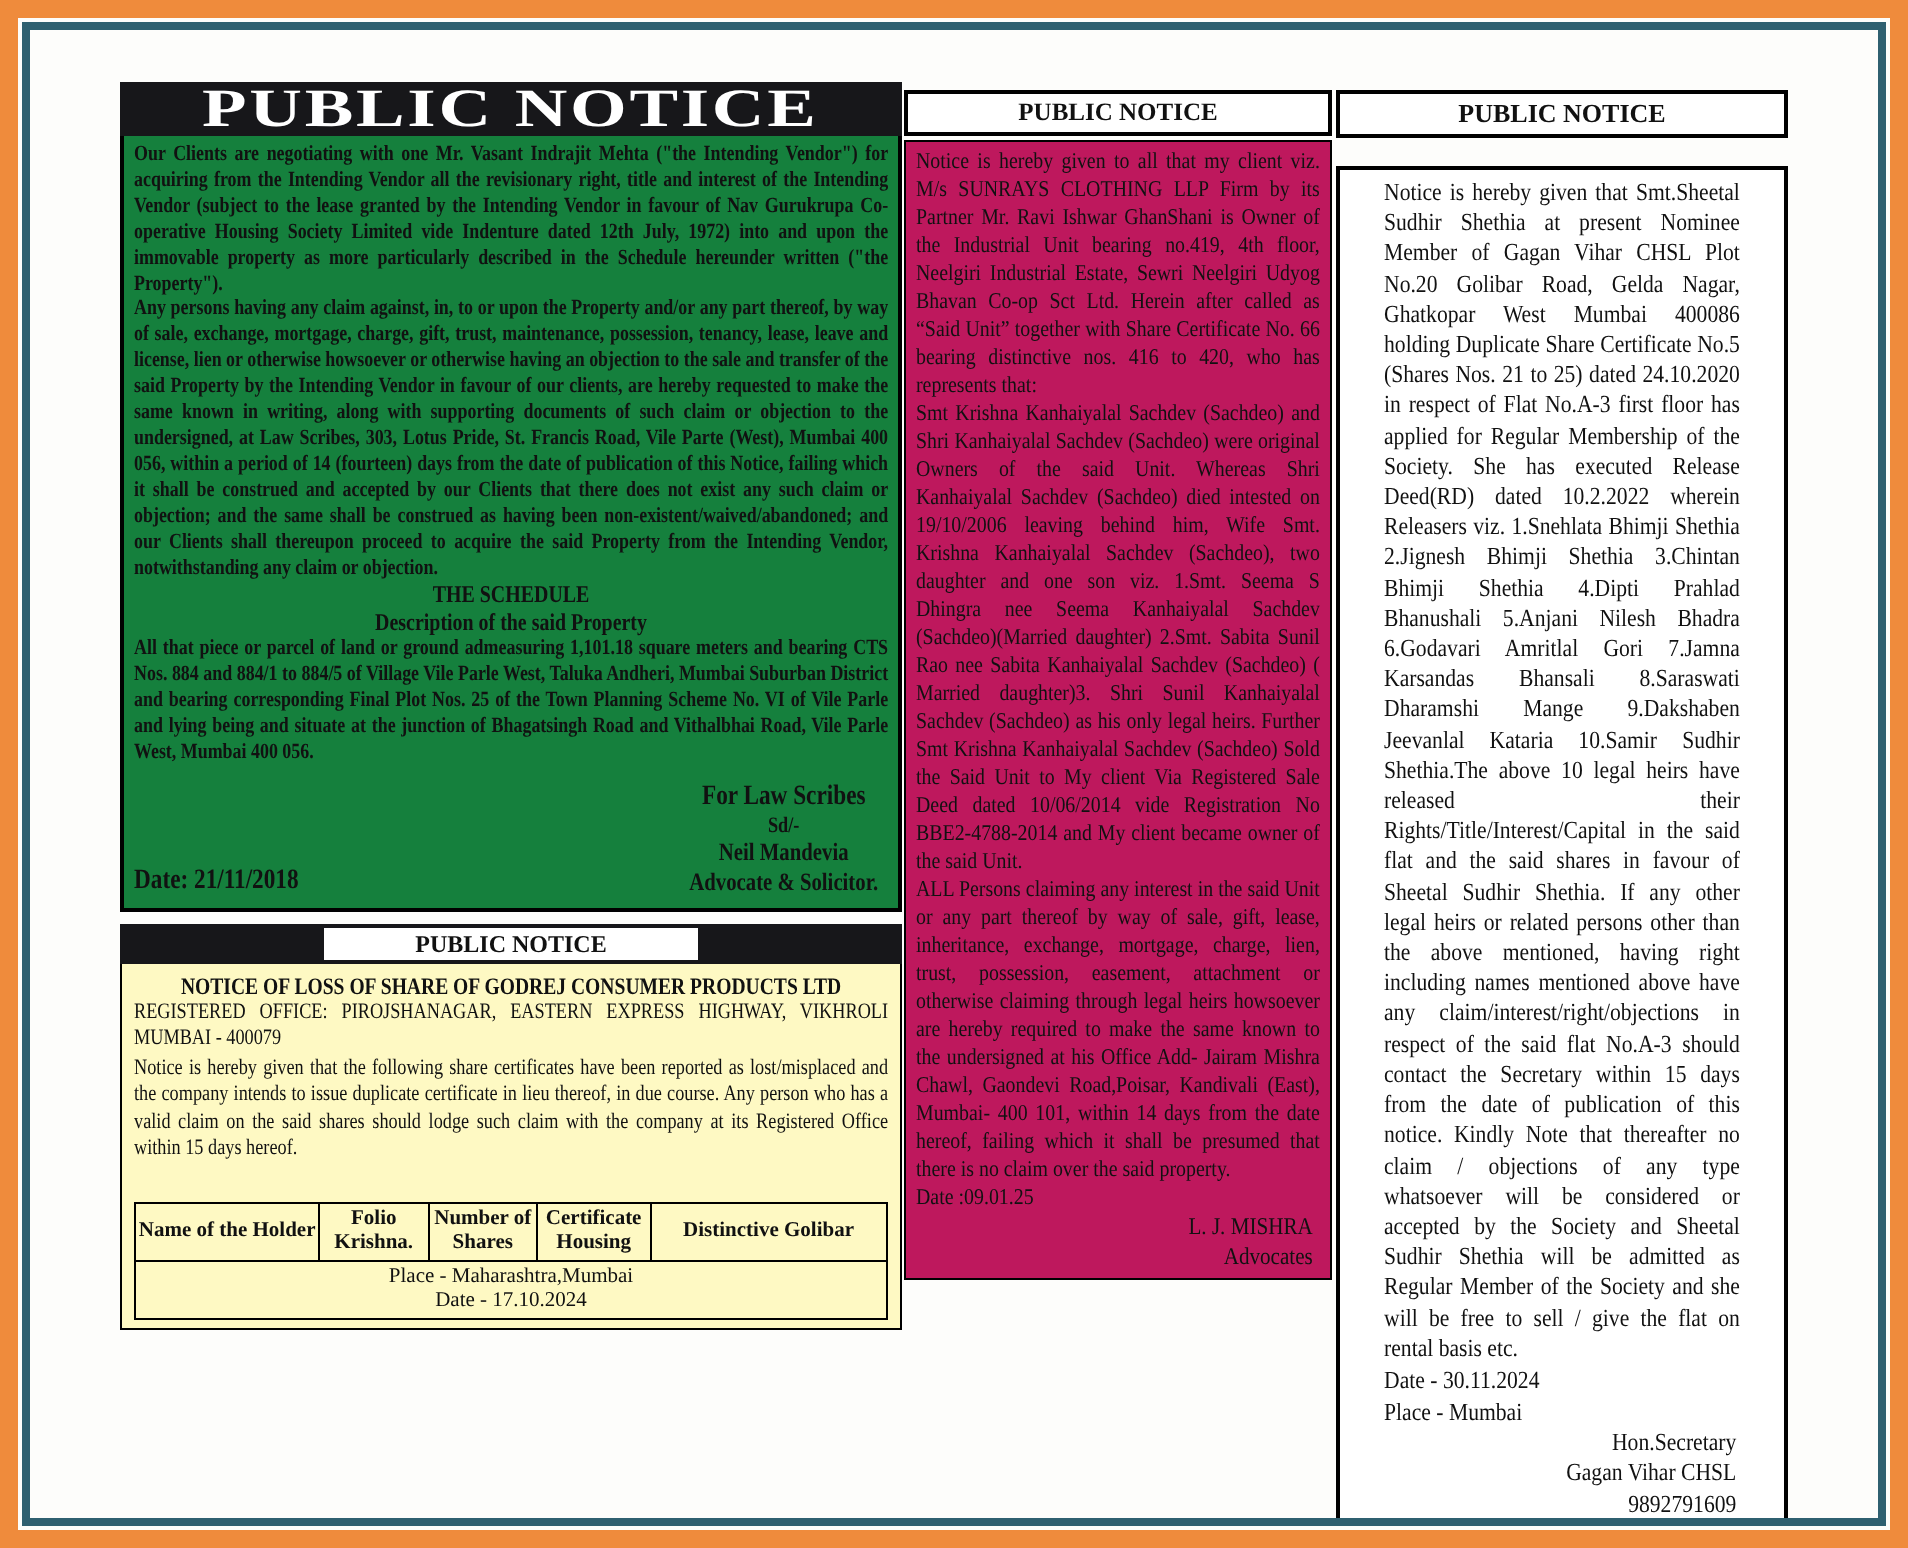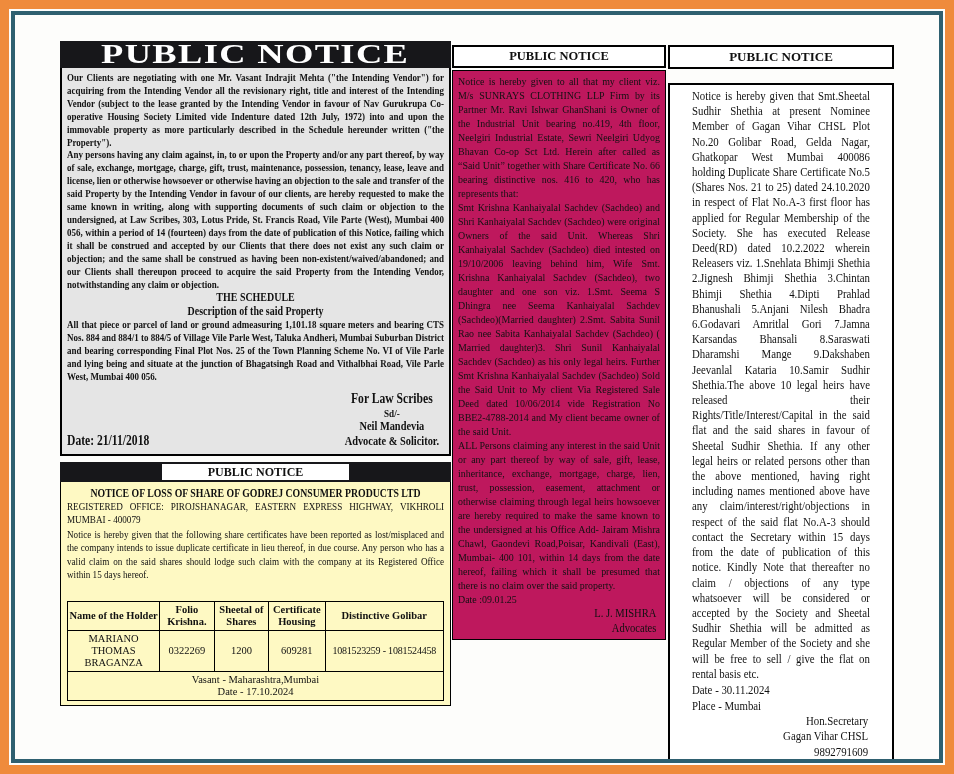--- a/index.html
+++ b/index.html
@@ -13,21 +13,21 @@
   .col-mid{left:437px;top:30px;width:214px;}
   .col-right{left:653px;top:30px;width:226px;}
 
   
   .cond{transform:scaleX(.83);transform-origin:0 0;width:120.5%;}
   .cond88{transform:scaleX(.88);transform-origin:0 0;width:113.6%;}
 
   
   .banner{background:#17171a;height:27px;display:flex;align-items:center;justify-content:center;overflow:hidden;}
   .banner span{color:#fff;font-weight:bold;font-size:27px;letter-spacing:1px;transform:scaleX(1.35);white-space:nowrap;}
-  .n1-box{border:2px solid #000;border-top:none;padding:3px 5px 5px;box-sizing:border-box;background:#e5e5e5;}
+  .n1-box{border:2px solid #000;border-top:none;padding:3px 5px 5px;box-sizing:border-box;background:#15803d;}
   .n1-box p{margin:0;font-weight:bold;font-size:10.8px;line-height:12.9px;text-align:justify;}
   .n1-center{font-weight:bold;font-size:12px;line-height:14px;text-align:center;}
   .n1-sigrow{display:flex;justify-content:space-between;align-items:flex-end;margin-top:8px;}
   .n1-date{font-weight:bold;font-size:14px;}
   .n1-sig{text-align:center;font-weight:bold;margin-right:6px;}
   .n1-sig .s1{font-size:14px;}
   .n1-sig .s2{font-size:11px;}
   .n1-sig .s3{font-size:12.5px;}
   .n1-sig .s4{font-size:12.5px;}
 
@@ -108,36 +108,29 @@
                   <col class="c1">
                   <col class="c2">
                   <col class="c3">
                   <col class="c4">
                   <col class="c5">
                 </colgroup>
               <thead>
                 <tr>
                   <th>Name of the Holder</th>
                   <th>Folio Krishna.</th>
-                  <th>Sheetal of Shares</th>
+                  <th>Number of Shares</th>
                   <th>Certificate Housing</th>
                   <th>Distinctive Golibar</th>
                 </tr>
               </thead>
               <tbody>
                 <tr>
-                  <td>MARIANO THOMAS BRAGANZA</td>
-                  <td>0322269</td>
-                  <td>1200</td>
-                  <td>609281</td>
-                  <td class="num">1081523259 - 1081524458</td>
-                </tr>
-                <tr>
                   <td class="n2-foot" colspan="5">
-                    <div>Vasant - Maharashtra,Mumbai</div>
+                    <div>Place - Maharashtra,Mumbai</div>
                     <div>Date - 17.10.2024</div>
                   </td>
                 </tr>
               </tbody>
             </table>
           </div>
         </section>
       </div>
 
       <div class="col col-mid">

